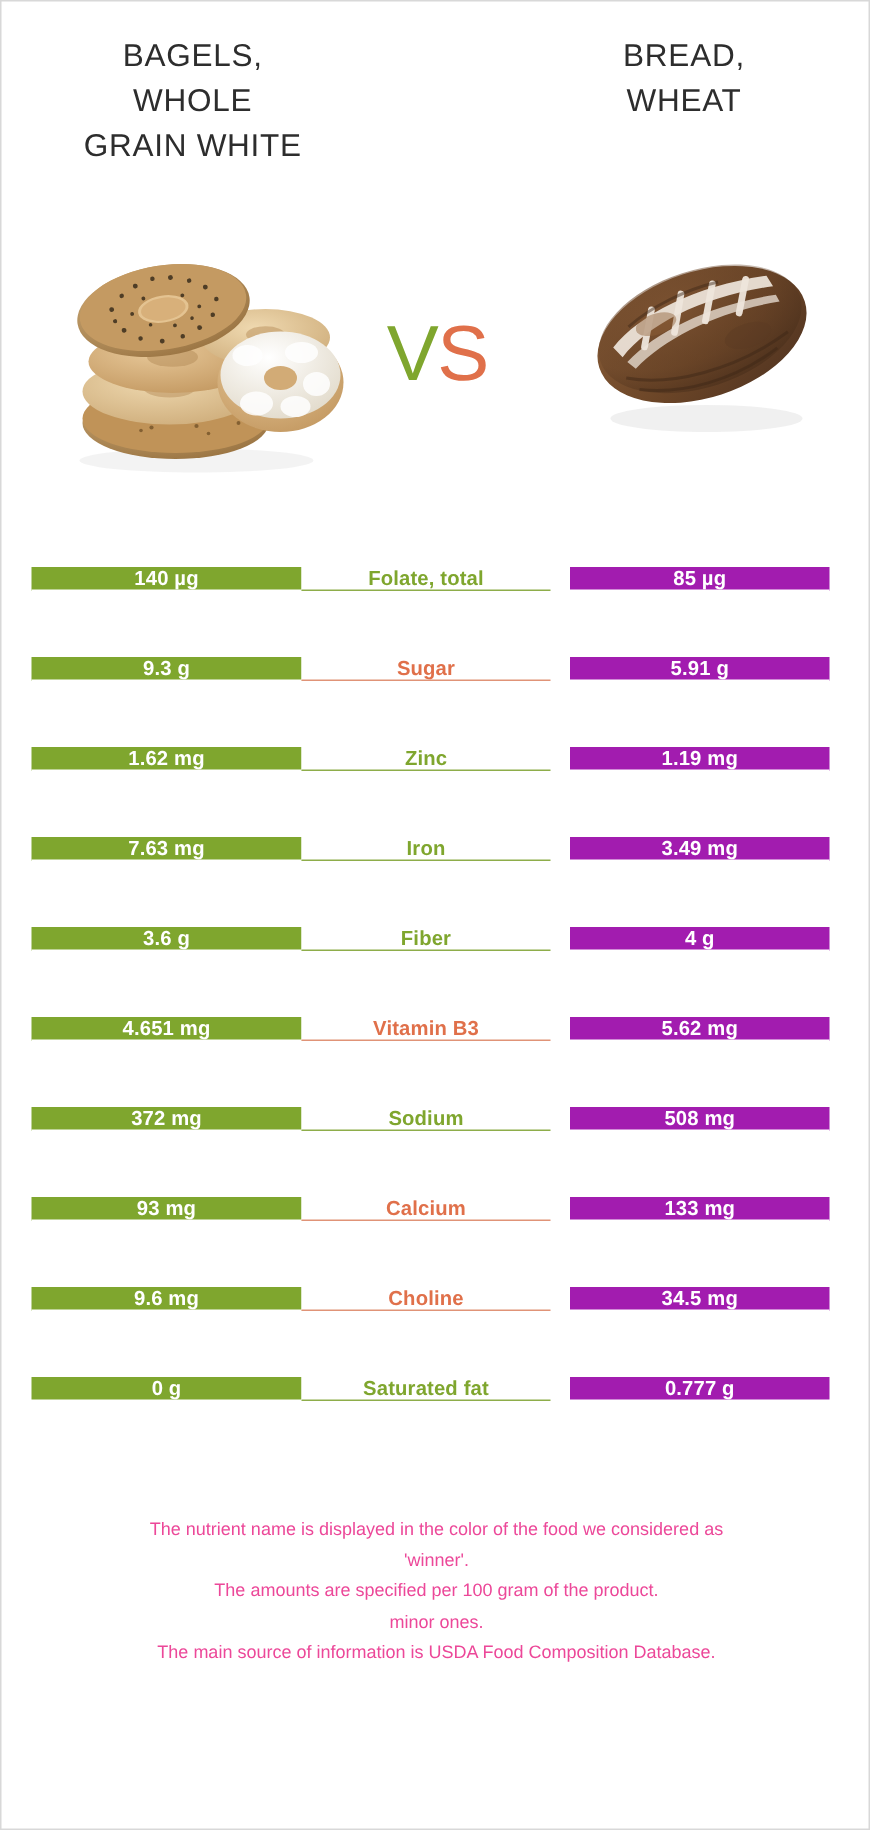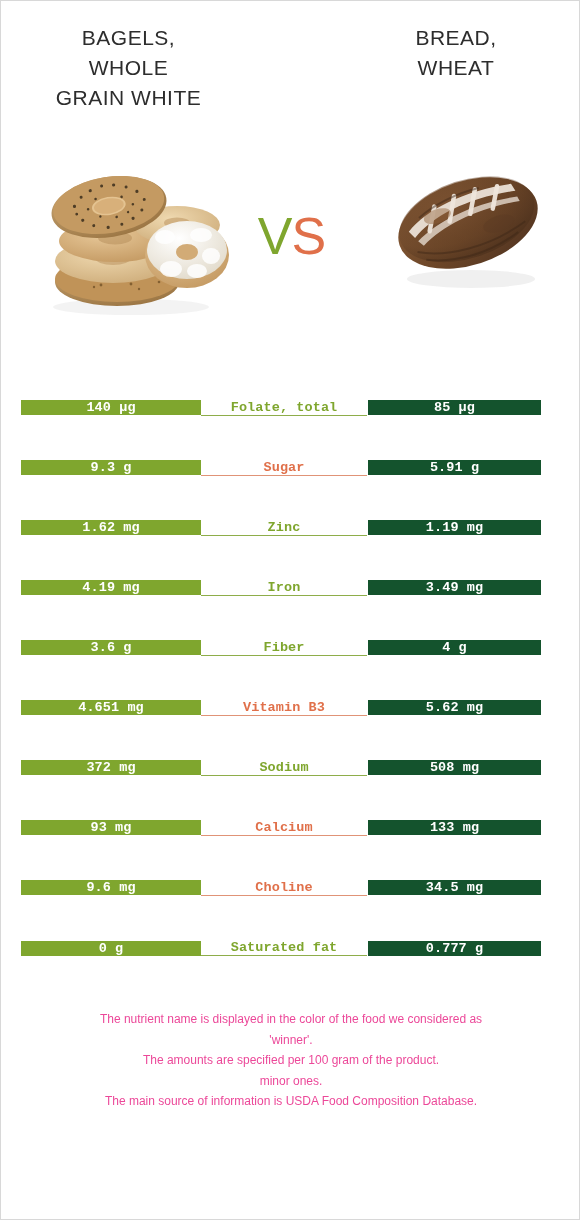--- a/index.html
+++ b/index.html
@@ -74,41 +74,40 @@
     position: absolute;
     top: 377px;
     left: 20px;
     width: 540px;
   }
   .row {
     position: relative;
     display: flex;
     width: 540px;
     height: 60px;
-    align-items: center;
-    font-family: Liberation Mono, monospace;
+    align-items: flex-start;
   }
   .cell {
     display: flex;
     align-items: center;
     justify-content: center;
     font-size: 13.5px;
     font-weight: 600;
     letter-spacing: 0.1px;
   }
   .cell-left {
     width: 180px;
     background: #7fa62e;
     color: #ffffff;
     border-bottom: 1.5px solid #ffffff;
   }
   .cell-right {
     width: 173px;
-    margin-left: 1px;
-    background: #14532d;
+    margin-left: 13px;
+    background: #a21caf;
     color: #ffffff;
     border-bottom: 1.5px solid #ffffff;
   }
   .cell-mid {
     width: 166px;
     background: #ffffff;
     font-weight: 600;
     font-size: 13.5px;
   }
   .cell-mid.win-green  { color: #7fa62e; border-bottom: 1px solid #8ead4a; }
@@ -294,21 +293,21 @@
       <div class="cell cell-left">9.3 g</div>
       <div class="cell cell-mid win-orange">Sugar</div>
       <div class="cell cell-right">5.91 g</div>
     </div>
     <div class="row">
       <div class="cell cell-left">1.62 mg</div>
       <div class="cell cell-mid win-green">Zinc</div>
       <div class="cell cell-right">1.19 mg</div>
     </div>
     <div class="row">
-      <div class="cell cell-left">4.19 mg</div>
+      <div class="cell cell-left">7.63 mg</div>
       <div class="cell cell-mid win-green">Iron</div>
       <div class="cell cell-right">3.49 mg</div>
     </div>
     <div class="row">
       <div class="cell cell-left">3.6 g</div>
       <div class="cell cell-mid win-green">Fiber</div>
       <div class="cell cell-right">4 g</div>
     </div>
     <div class="row">
       <div class="cell cell-left">4.651 mg</div>

